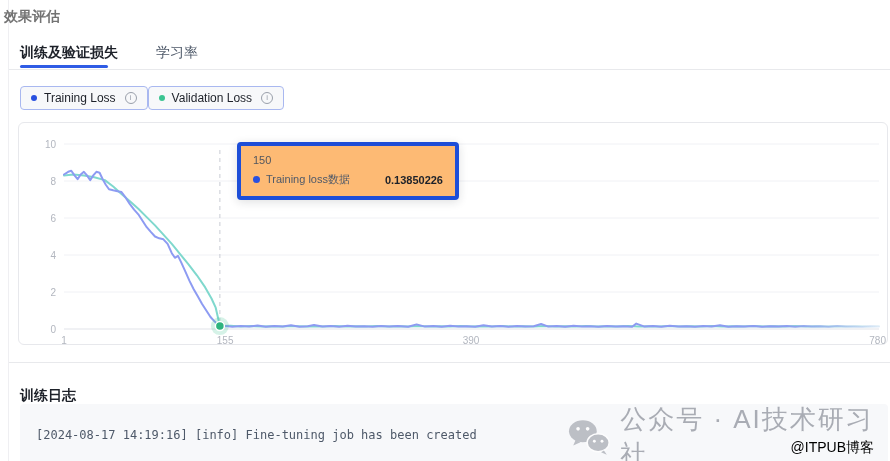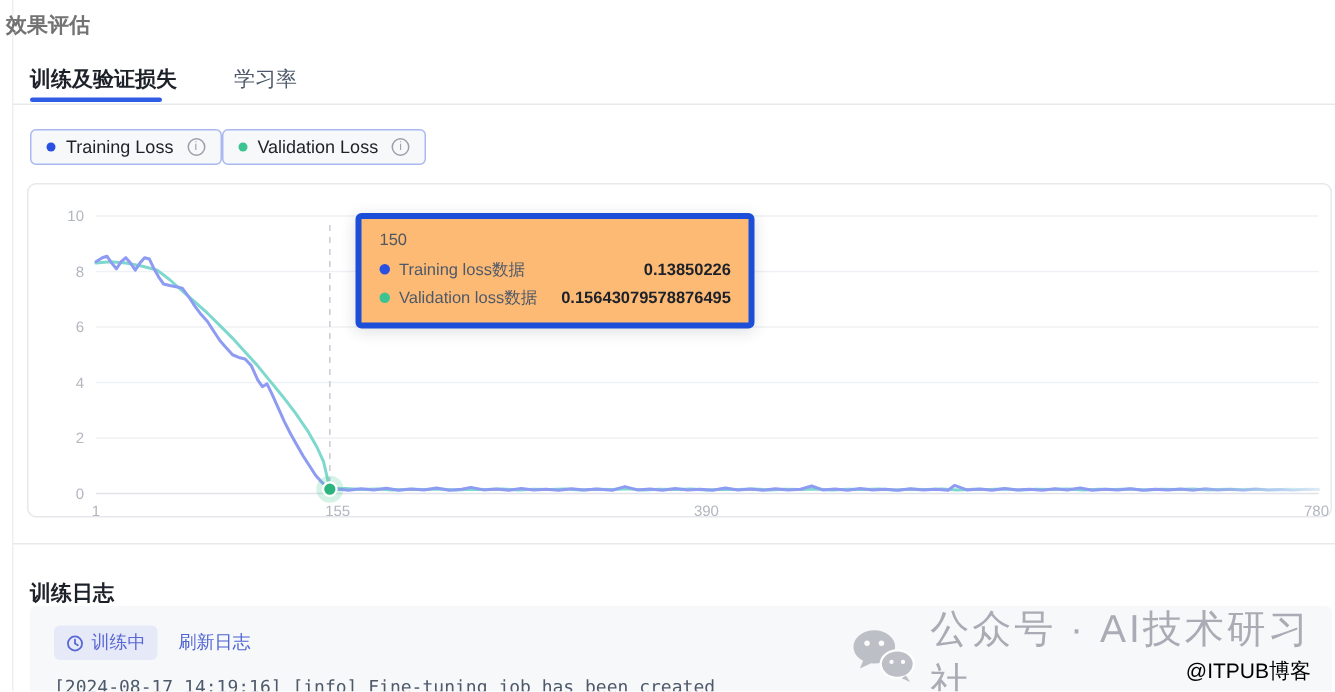--- a/index.html
+++ b/index.html
@@ -119,41 +119,26 @@
       </svg>
   </div>
 
   <div class="tooltip">
     <div class="tt-step">150</div>
     <div class="tt-row">
       <span class="dot" style="background: rgb(41, 80, 224);"></span>
       <span class="tt-label">Training loss数据</span>
       <span class="tt-val">0.13850226</span>
     </div>
-    <div class="tt-row">
-      <span class="dot" style="background: rgb(59, 196, 146);"></span>
-      <span class="tt-label">Validation loss数据</span>
-      <span class="tt-val">0.15643079578876495</span>
-    </div>
   </div>
 
   <div class="section-divider"></div>
   <div class="log-title">训练日志</div>
 
   <div class="log-panel">
-    <div class="log-head">
-      <span class="status-badge">
-        <svg width="12" height="12" viewBox="0 0 12 12">
-          <circle cx="6" cy="6" r="4.7" fill="none" stroke="#5a68d5" stroke-width="1.2"></circle>
-          <path d="M6 3.4V6l1.9 1.2" fill="none" stroke="#5a68d5" stroke-width="1.2" stroke-linecap="round"></path>
-        </svg>
-        <span>训练中</span>
-      </span>
-      <span class="refresh-link">刷新日志</span>
-    </div>
     <div class="log-line">[2024-08-17 14:19:16] [info] Fine-tuning job has been created</div>
   </div>
 
   <div class="watermark">
     <svg width="44" height="38" viewBox="0 0 44 38">
       <g fill="#a9acb4">
         <ellipse cx="15.5" cy="13" rx="14.5" ry="11.5"></ellipse>
         <path d="M8 22 L5.5 28 L13 24.5 Z"></path>
       </g>
       <circle cx="10.5" cy="10.5" r="1.9" fill="#fff"></circle>

